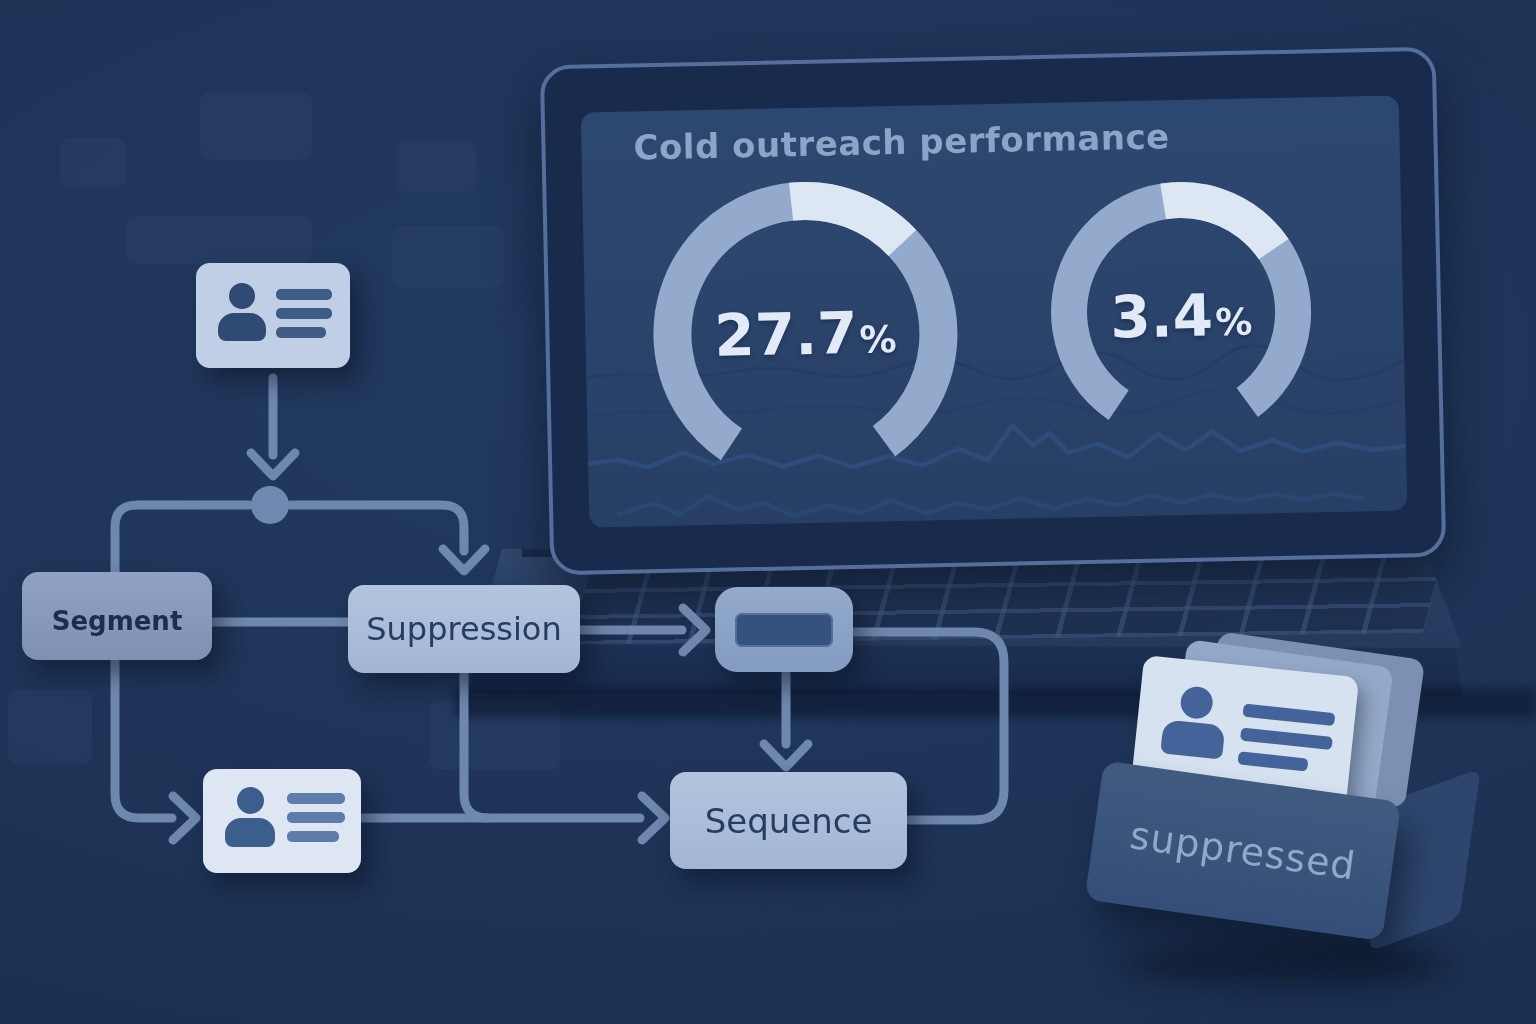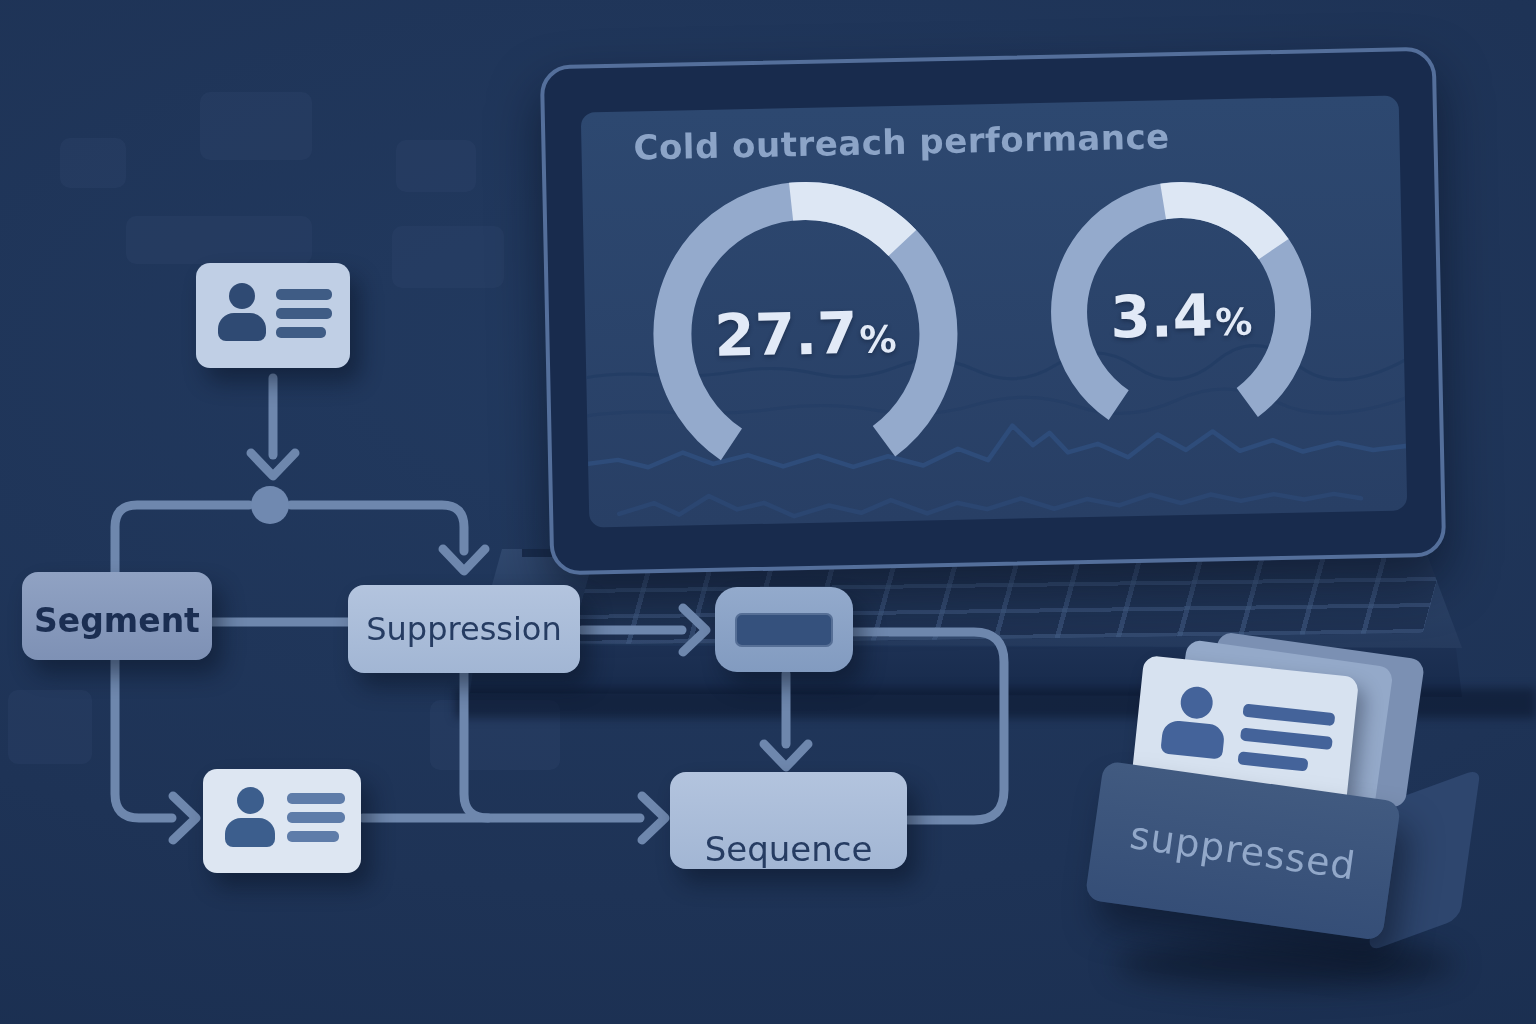--- a/index.html
+++ b/index.html
@@ -42,21 +42,21 @@
   #deck-front{position:absolute;left:470px;top:645px;width:992px;height:52px;
     background:linear-gradient(180deg,#1d3154,#172a4b);
     clip-path:polygon(6px 0,986px 3px,992px 52px,0 48px);}
   #deck-shadow{position:absolute;left:455px;top:688px;width:1081px;height:30px;
     background:rgba(9,20,41,.55);filter:blur(5px);}
   
   .fbox{position:absolute;display:flex;align-items:center;justify-content:center;border-radius:16px;
     box-shadow:10px 14px 22px rgba(7,15,32,.45);}
   #segment-box{left:22px;top:572px;width:190px;height:88px;
     background:linear-gradient(180deg,#90a2c3,#7e91b5);}
-  #segment-box .lbl{font-size:33px;font-weight:bold;color:#1b2e52;margin-top:9px;}
+  #segment-box .lbl{font-size:26px;font-weight:bold;color:#1b2e52;margin-top:9px;}
   #suppression-box{left:348px;top:585px;width:232px;height:88px;
     background:linear-gradient(180deg,#b3c4de,#a2b6d4);}
   #suppression-box .lbl{font-size:32px;font-weight:500;color:#263c62;}
   #sequence-box{left:670px;top:772px;width:237px;height:97px;
     background:linear-gradient(180deg,#b3c4de,#a2b6d4);}
   #sequence-box .lbl{font-size:34px;font-weight:500;color:#263c62;}
   #router-node{left:715px;top:587px;width:138px;height:85px;border-radius:22px;
     background:linear-gradient(180deg,#93aacc,#829bc0);}
   #router-node .slot{width:98px;height:34px;border-radius:7px;background:#35517d;
     box-shadow:inset 0 0 0 2px rgba(205,220,240,.22);}
@@ -172,21 +172,21 @@
   </div>
 
   <div class="fbox" id="suppression-box" style="z-index:6;justify-content:center;">
     <span class="lbl">Suppression</span>
   </div>
 
   <div class="fbox" id="router-node" style="z-index:6;">
     <div class="slot"></div>
   </div>
 
-  <div class="fbox" id="sequence-box" style="z-index:6;align-items:flex-end;">
+  <div class="fbox" id="sequence-box" style="z-index:6;">
     <span class="lbl">Sequence</span>
   </div>
 
   <div class="card" style="left:203px;top:769px;width:158px;height:104px;background:#dde6f2;z-index:6;">
     <div class="person" style="left:22px;top:18px;width:50px;">
       <div class="head" style="width:27px;height:27px;background:#3c5e8d;"></div>
       <div class="torso" style="width:50px;height:29px;background:#3c5e8d;"></div>
     </div>
     <div class="bars" style="left:84px;top:24px;gap:8px;">
       <div style="width:58px;height:11px;background:#5e7ca9;"></div>

